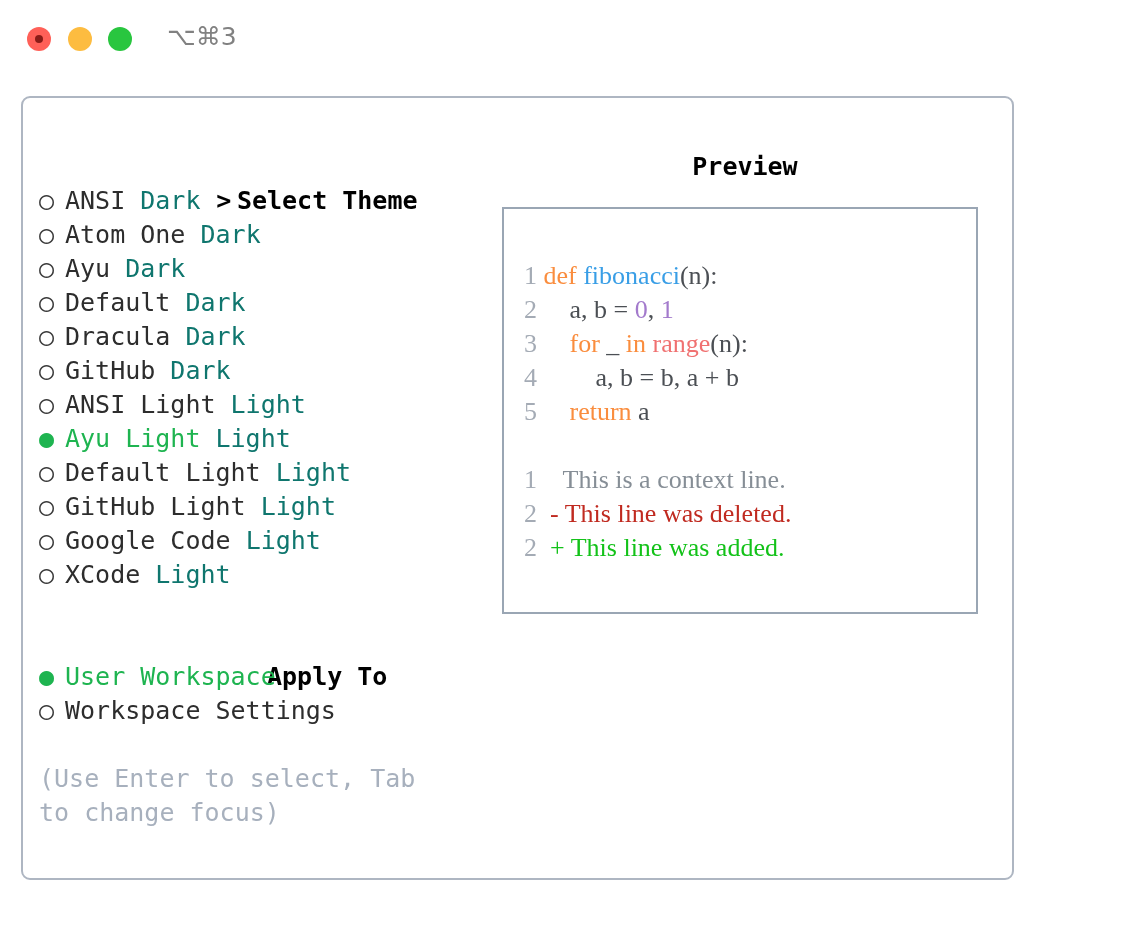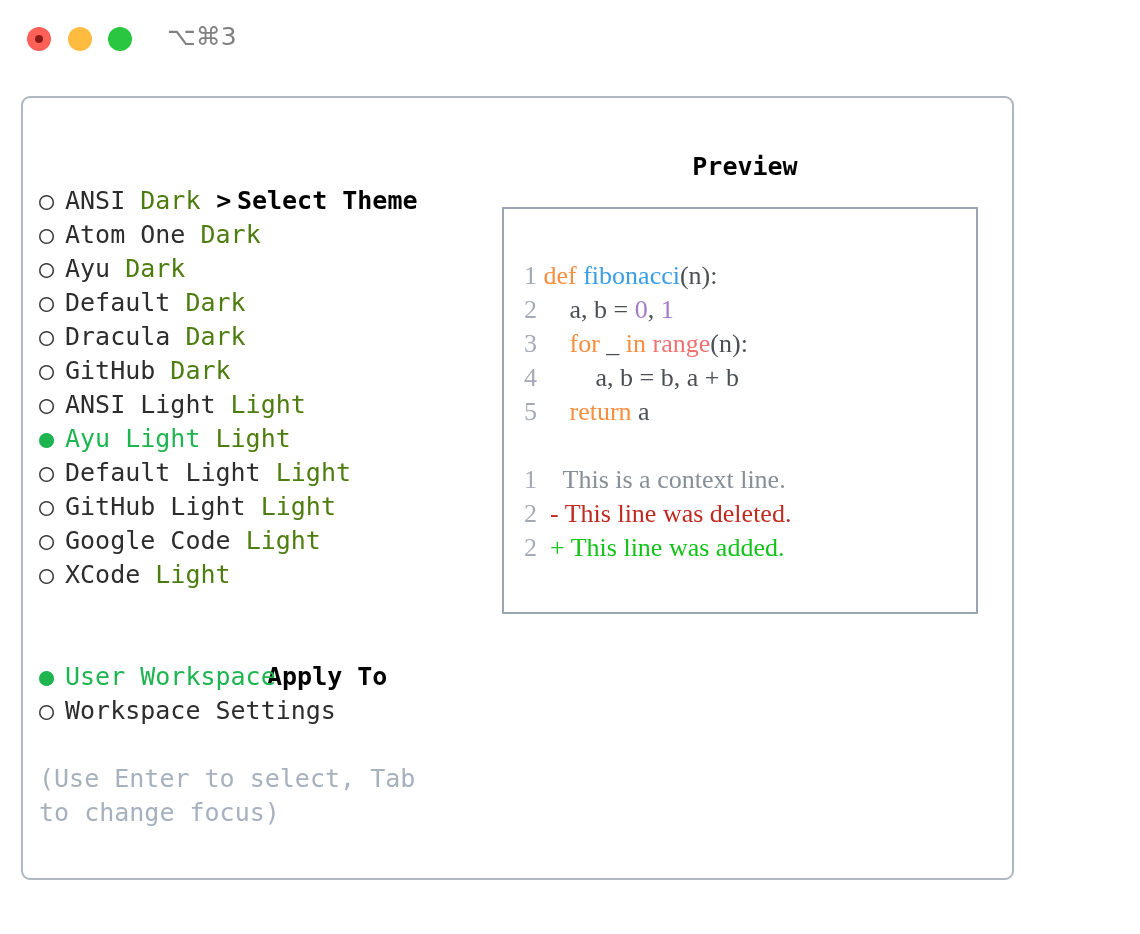--- a/index.html
+++ b/index.html
@@ -101,21 +101,21 @@
     display: inline-block;
     width: 26px;
     font-size: 25px;
   }
   .marker-prompt { color: #000000; font-weight: bold; }
   .marker-off    { color: #3a3a3a; }
   .marker-on     { color: #1eb450; }
 
   .theme-name { color: #2d2d2d; }
   .theme-name.selected { color: #1eb450; }
-  .theme-tag  { color: #4d7c0f; }
+  .theme-tag  { color: #0f766e; }
 
   .option-label { color: #2d2d2d; }
   .option-label.selected { color: #1eb450; }
 
   #apply-heading {
     margin-top: 34px;
   }
 
   #hint {
     margin-top: 34px;

